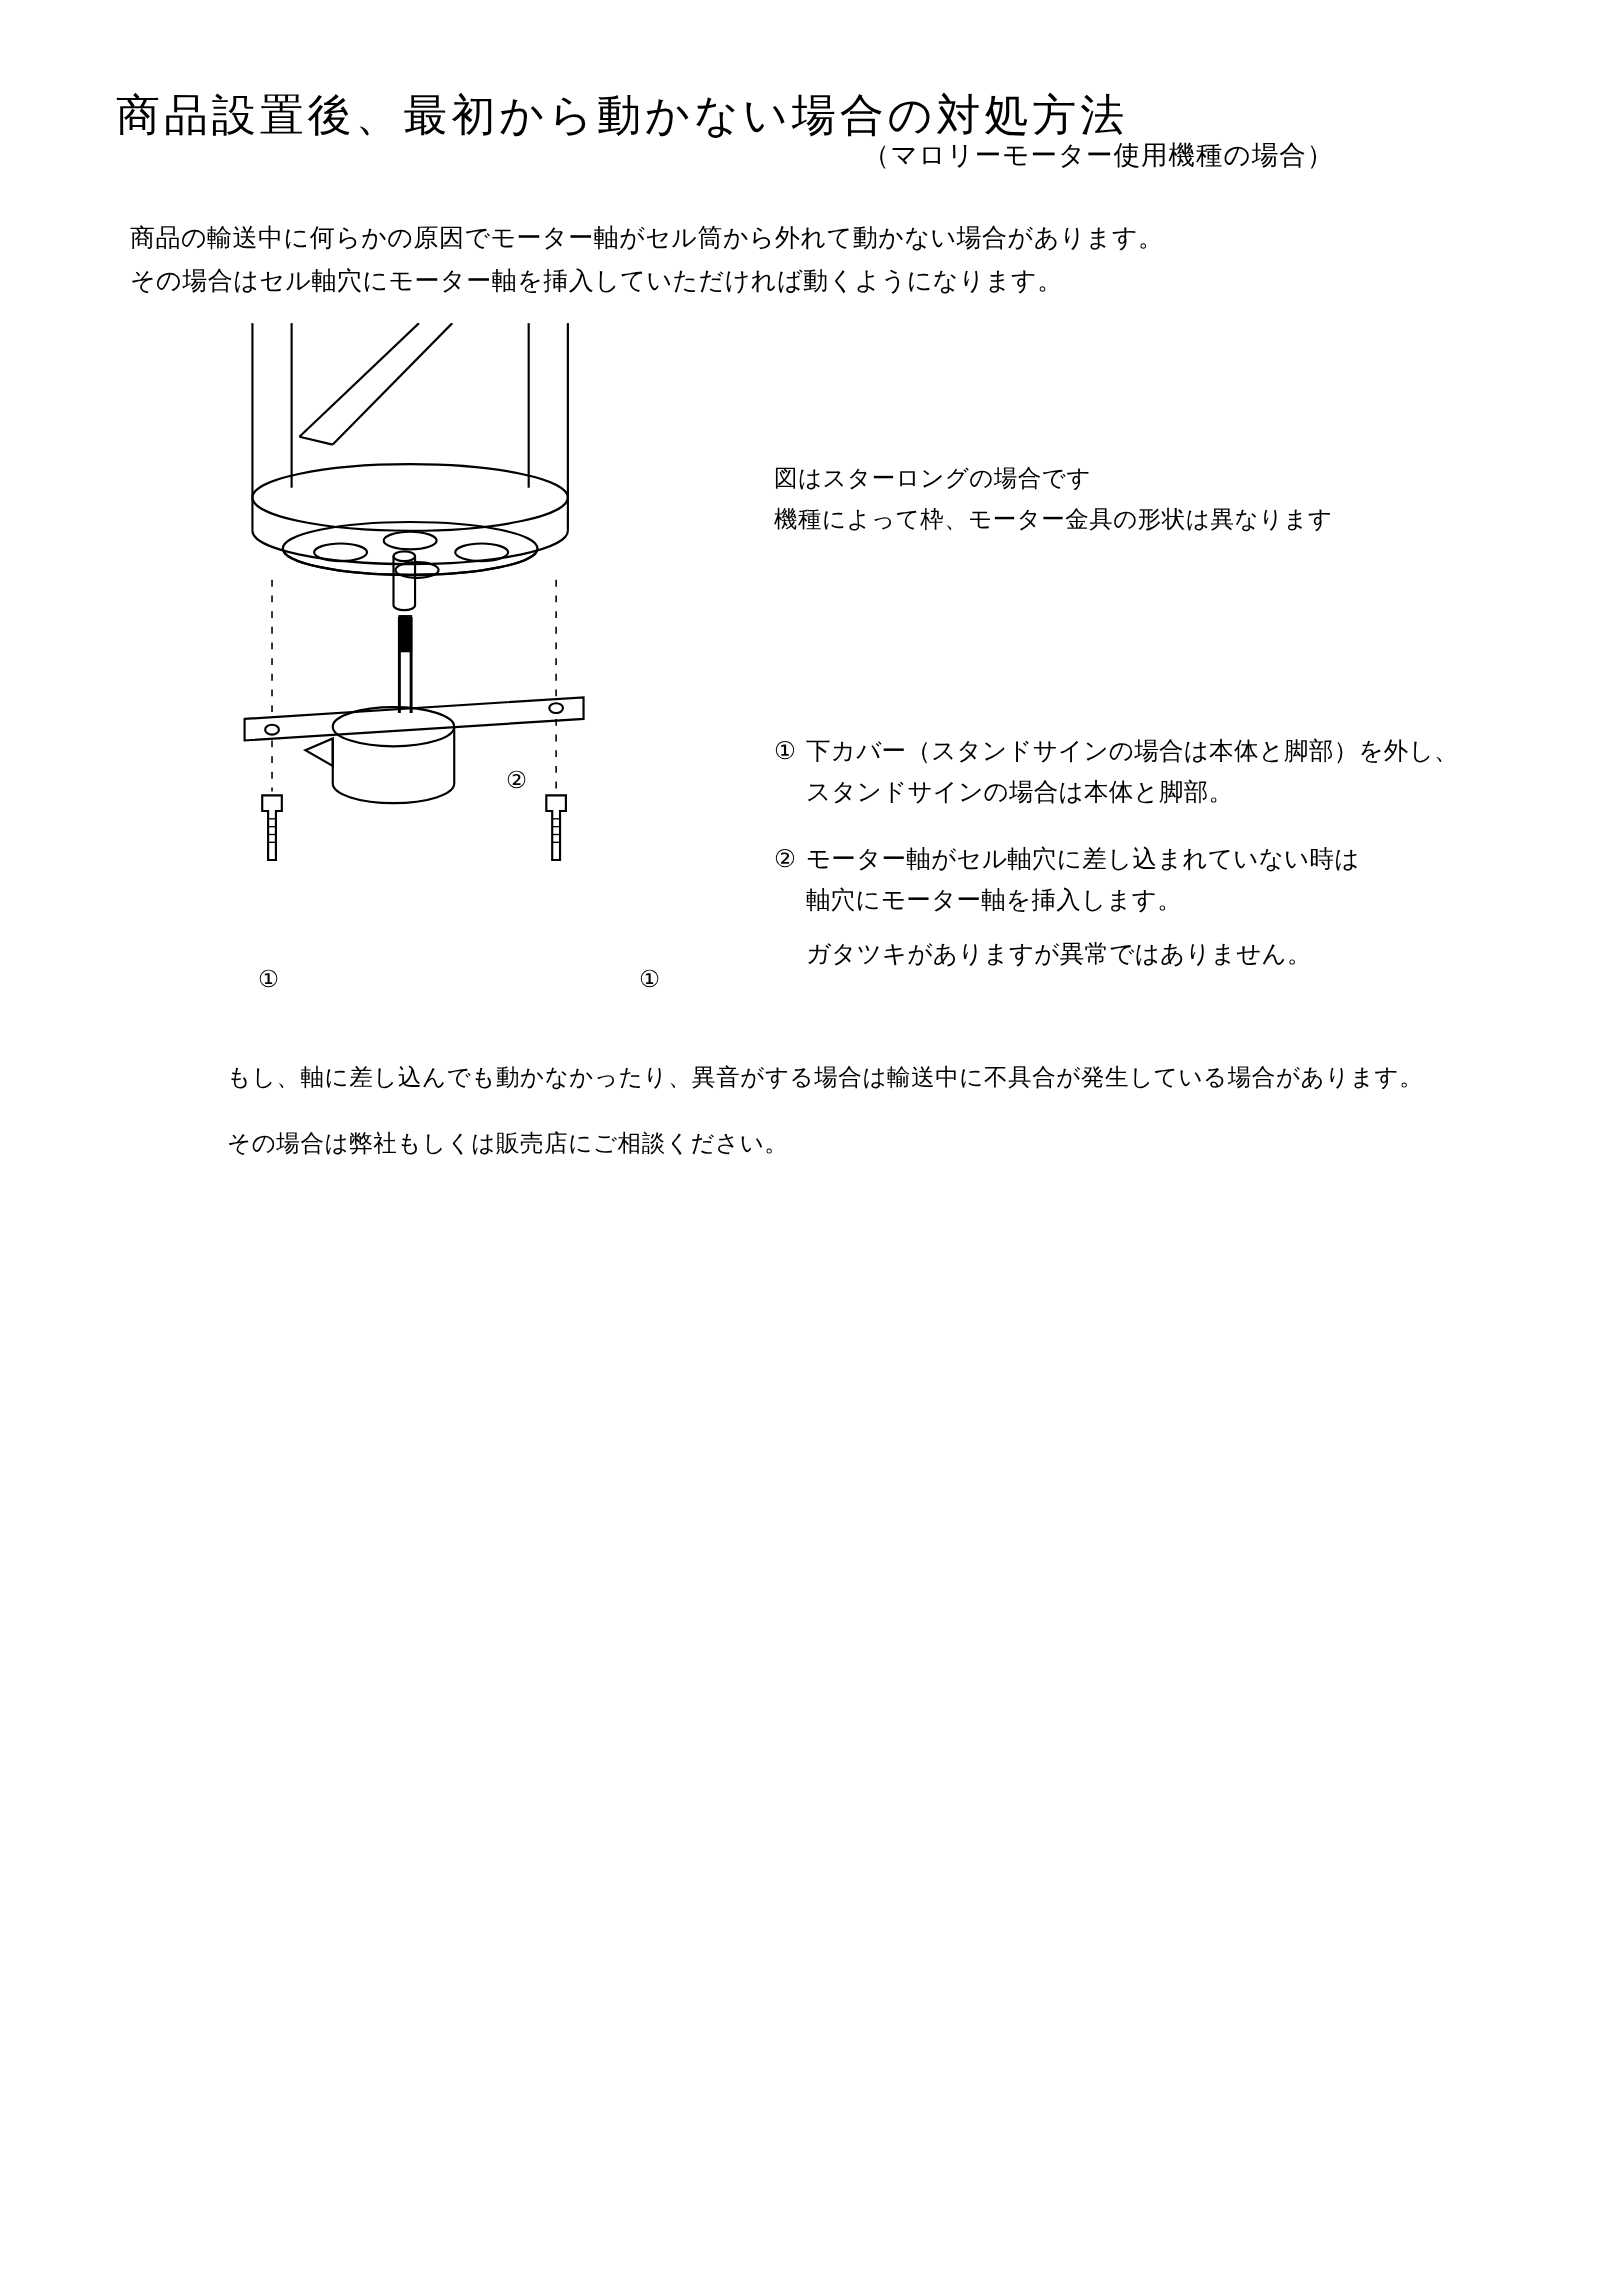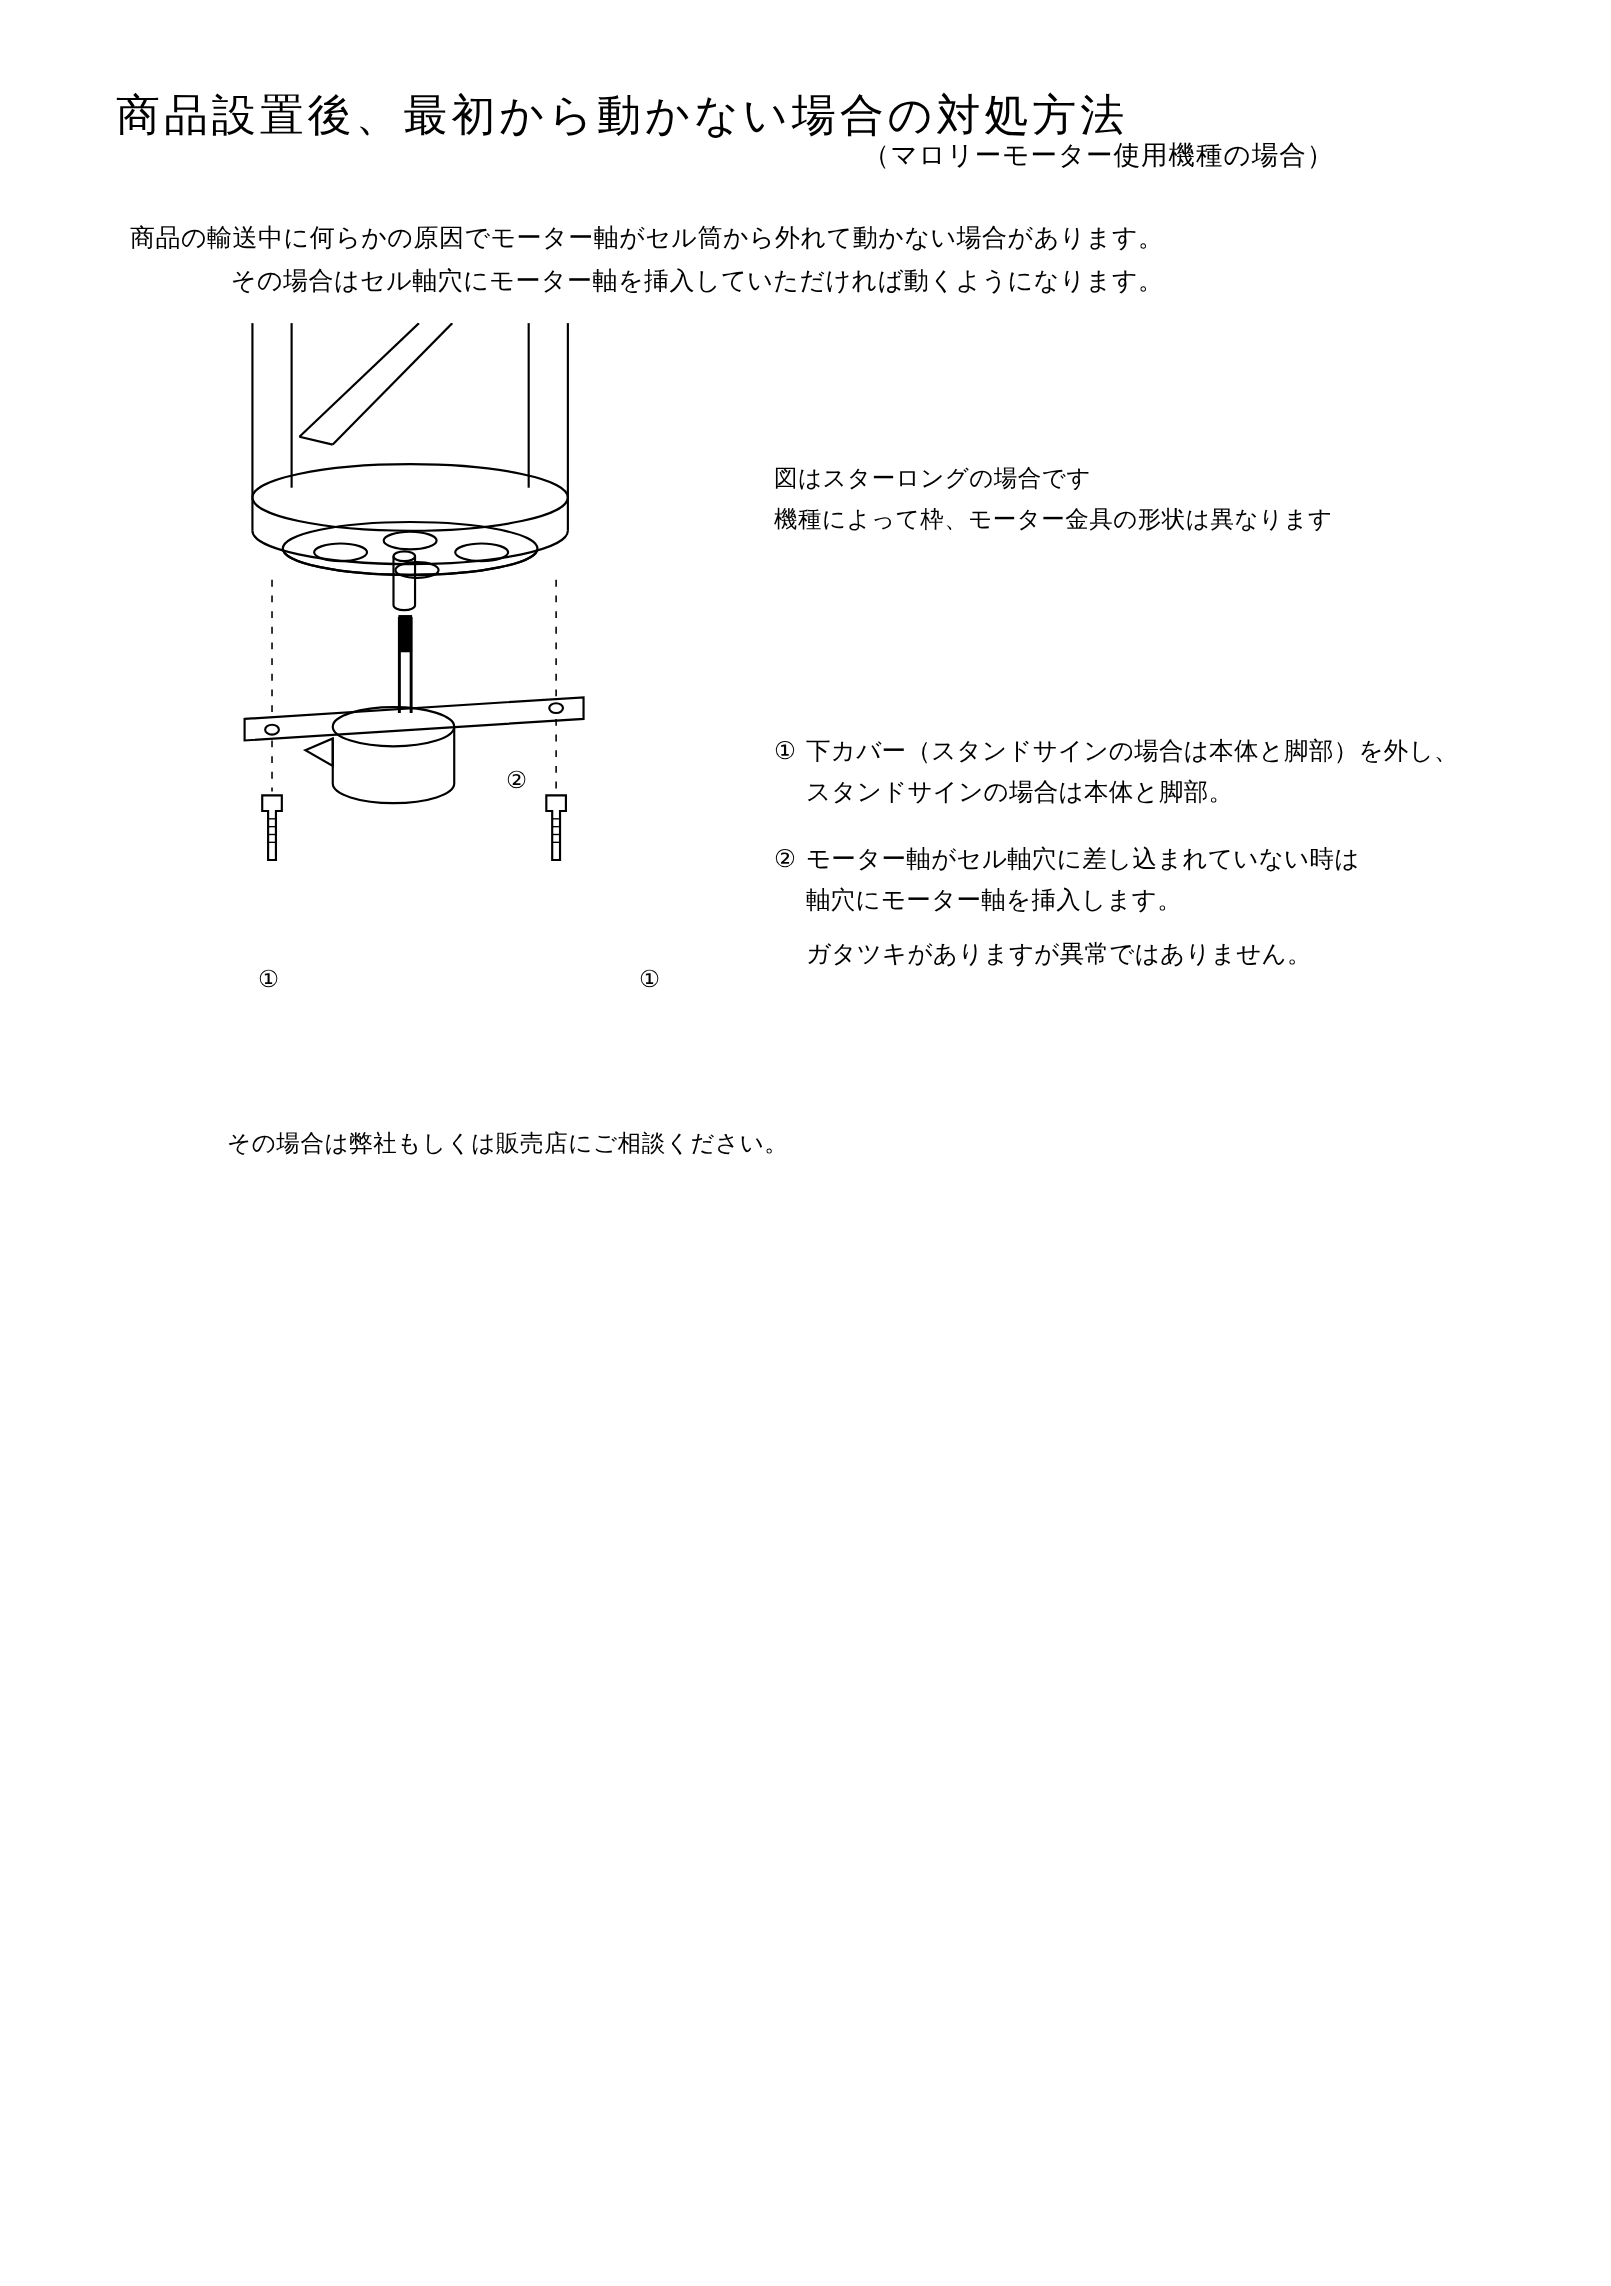--- a/index.html
+++ b/index.html
@@ -45,21 +45,21 @@
   
   .intro {
     position: absolute;
     left: 130px;
     top: 216px;
     font-size: 25px;
     line-height: 43px;
     letter-spacing: 0.5px;
     white-space: nowrap;
   }
-  .intro div { white-space: nowrap; text-align: right; }
+  .intro div { white-space: nowrap; }
 
   
   .figure-note {
     position: absolute;
     left: 774px;
     top: 458px;
     font-size: 23.5px;
     line-height: 41px;
     letter-spacing: 0.5px;
     white-space: nowrap;
@@ -155,20 +155,21 @@
       <div class="body">
         <div>モーター軸がセル軸穴に差し込まれていない時は</div>
         <div>軸穴にモーター軸を挿入します。</div>
         <div class="gap"></div>
         <div>ガタツキがありますが異常ではありません。</div>
       </div>
     </div>
 
   </div>
 
+  <div class="footer-text footer-1">もし、軸に差し込んでも動かなかったり、異音がする場合は輸送中に不具合が発生している場合があります。</div>
   <div class="footer-text footer-2">その場合は弊社もしくは販売店にご相談ください。</div>
 
   <div class="figure">
     <svg width="529" height="686" viewBox="0 0 540 700">
       <g fill="none" stroke="#000000" stroke-width="2.2" stroke-linejoin="miter" stroke-linecap="butt">
 
         <line x1="28" y1="0" x2="28" y2="178"></line>
         <line x1="68" y1="0" x2="68" y2="168"></line>
 
         <line x1="310" y1="0" x2="310" y2="168"></line>

